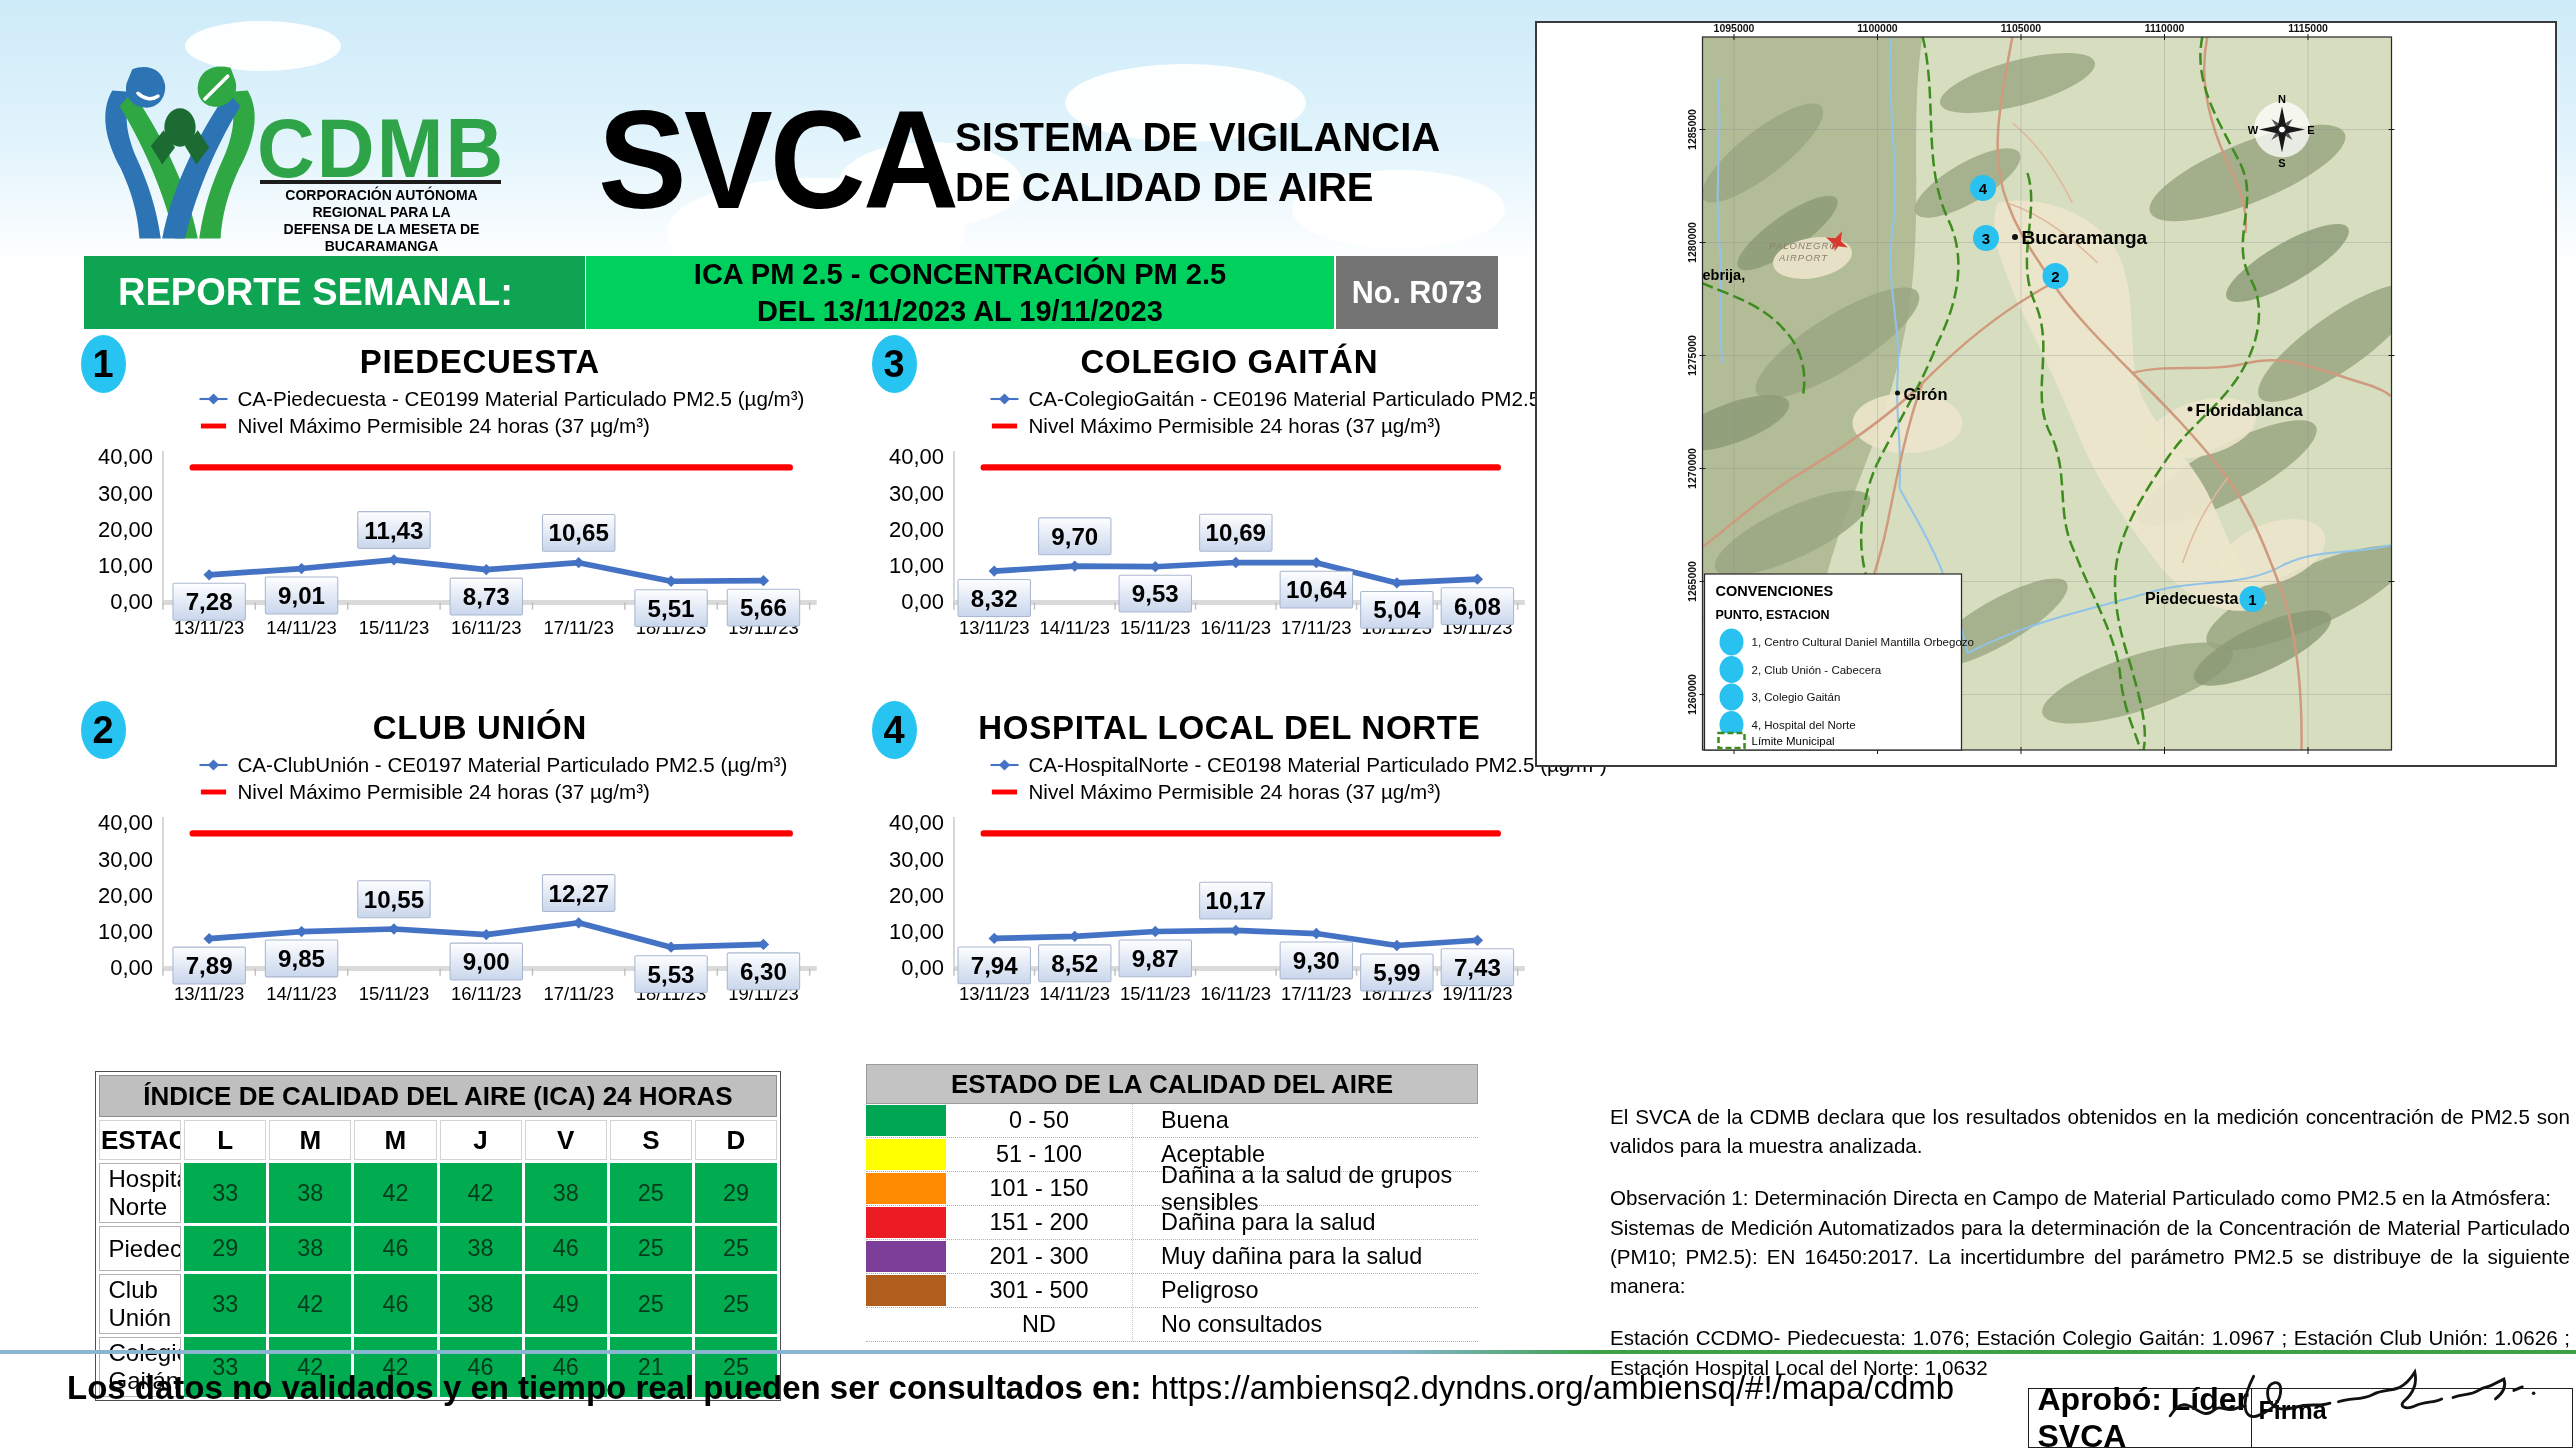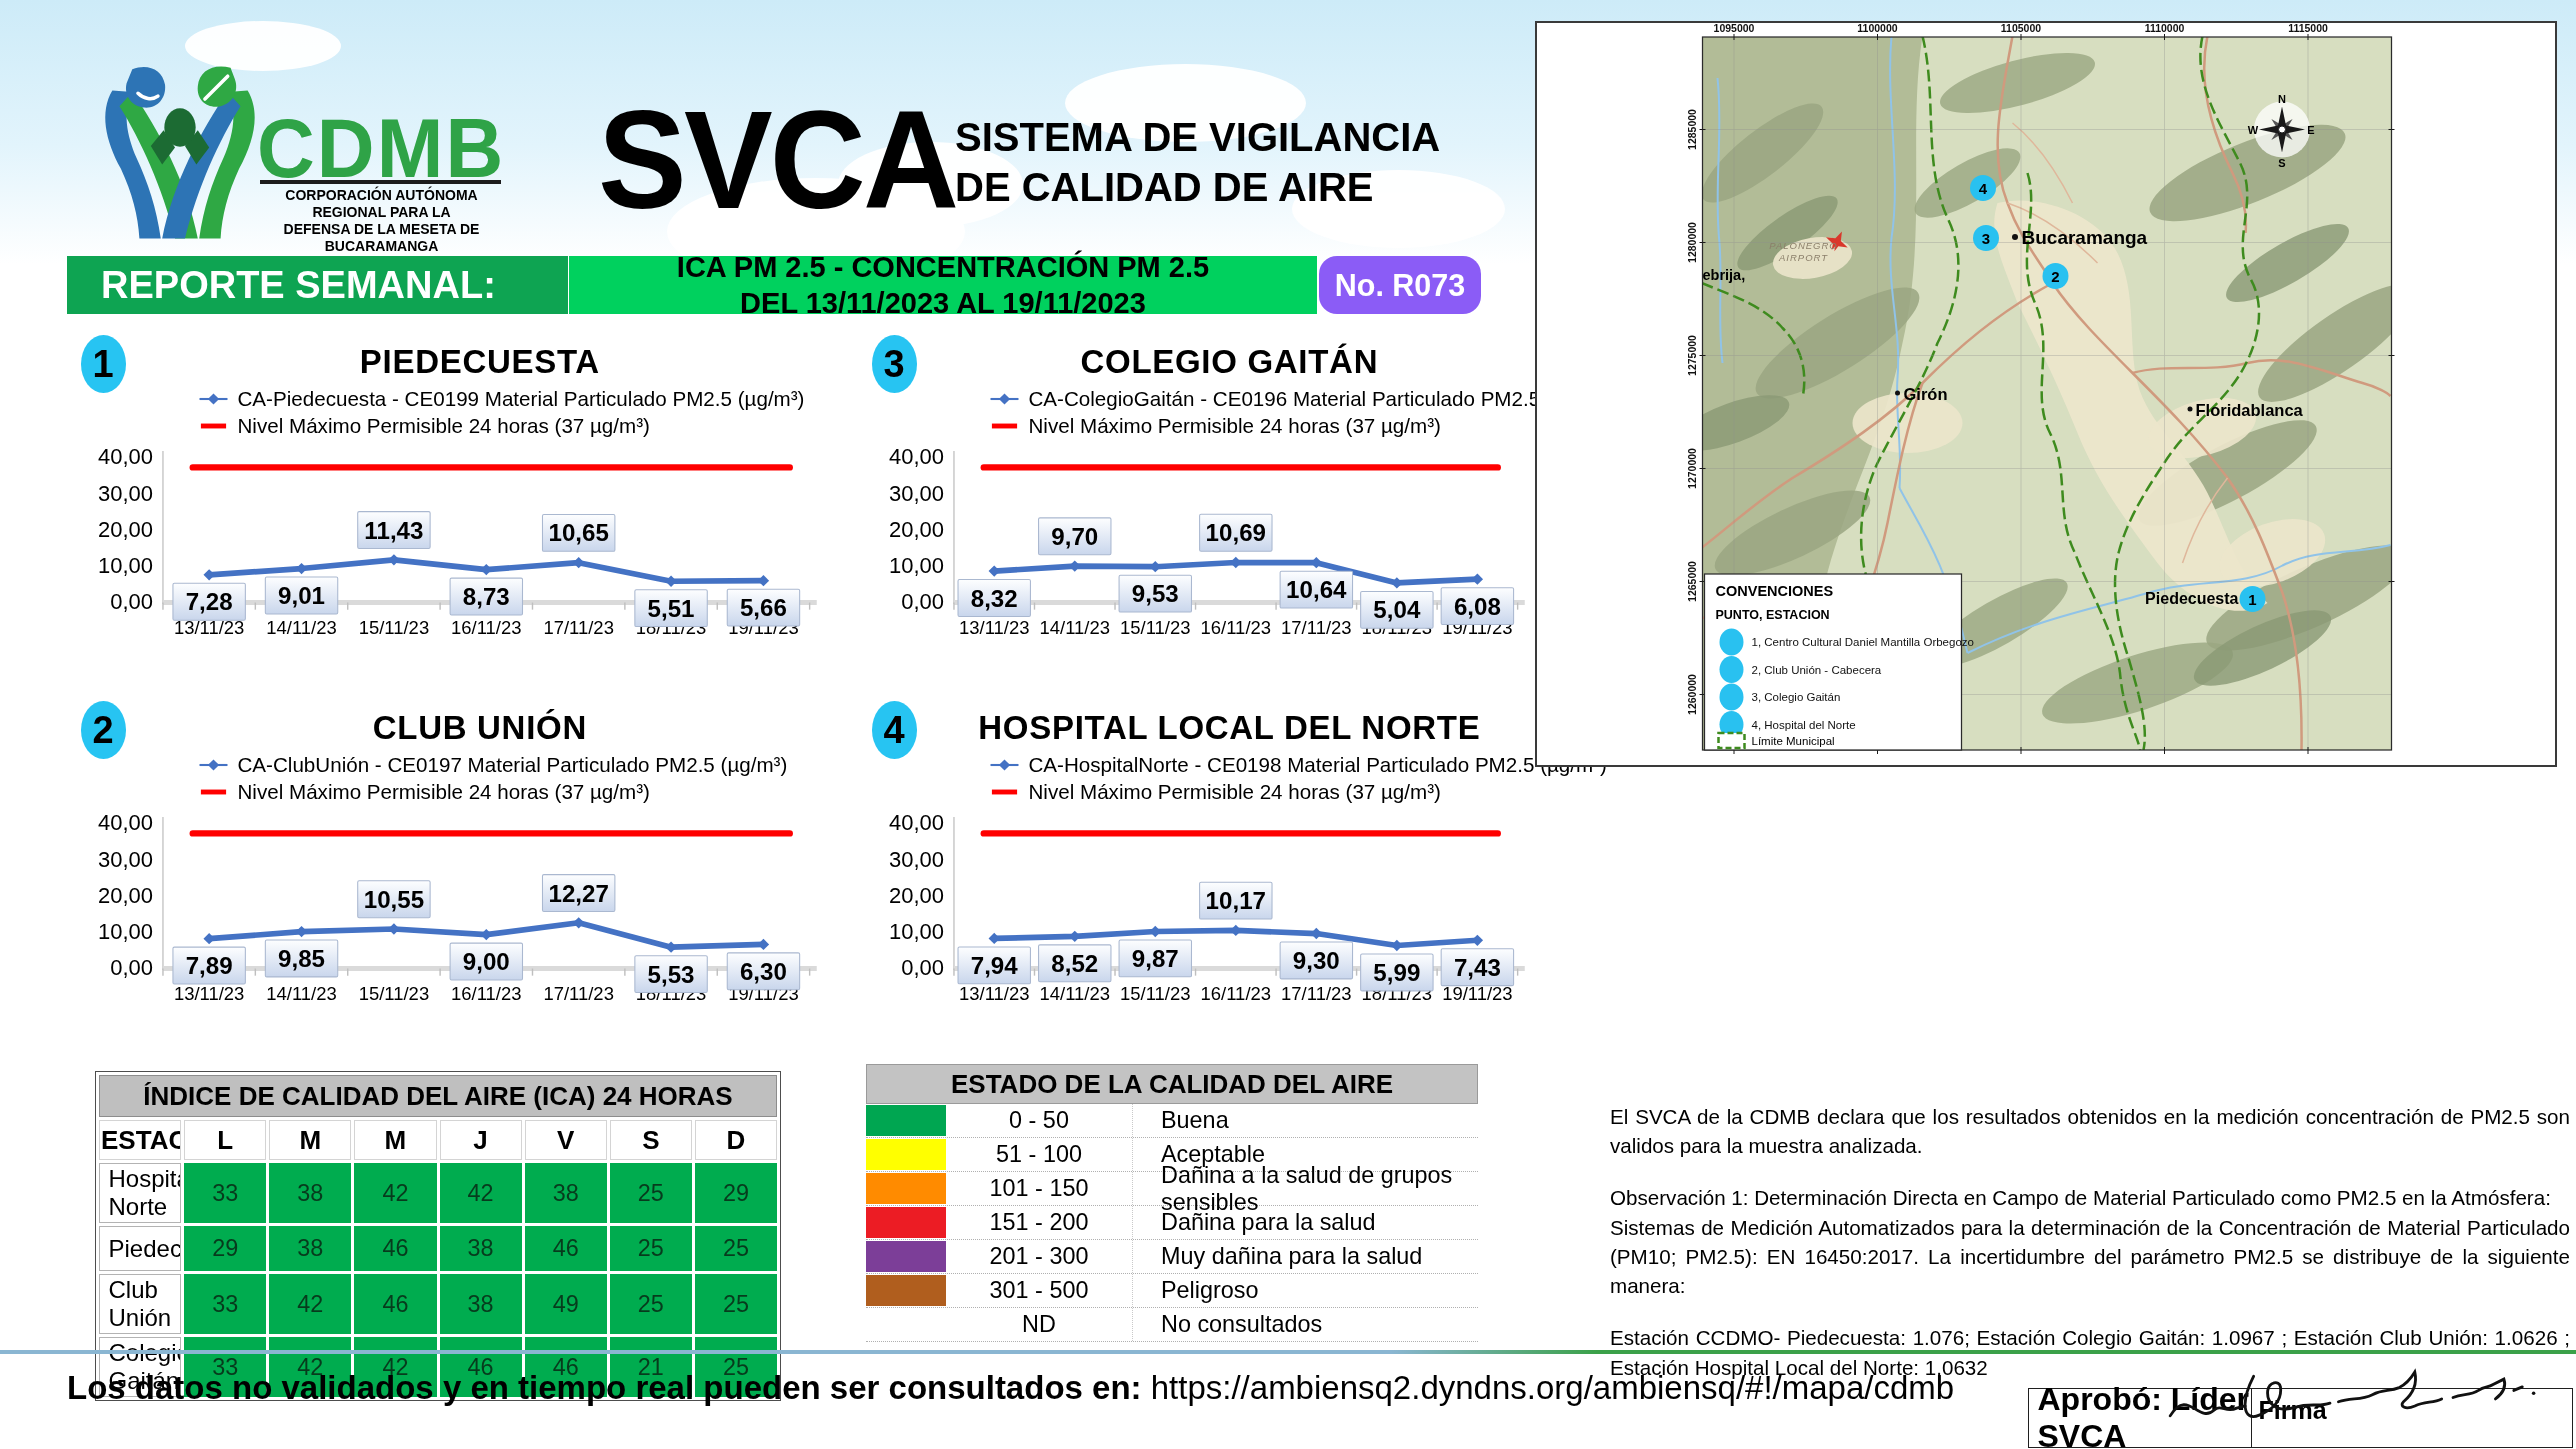--- a/index.html
+++ b/index.html
@@ -18,21 +18,21 @@
              color:#2fa347;letter-spacing:2.1px;transform:scaleY(1.04);transform-origin:top left;}
   #logo-rule{position:absolute;left:260px;top:180px;width:241px;height:3.6px;background:#1c1c1c;}
   #logo-sub{position:absolute;left:250px;top:187px;width:263px;text-align:center;
             font-weight:bold;font-size:14px;line-height:1.22;letter-spacing:0;}
   
   #svca{position:absolute;left:598px;top:85px;font-size:133px;font-weight:bold;
         letter-spacing:-2.8px;line-height:142px;transform:scaleY(1.05);transform-origin:top left;}
   #svca-sub{position:absolute;left:955px;top:112px;font-size:40px;font-weight:bold;line-height:1.25;}
 
   
-  .banner-seg{position:absolute;top:256px;height:58px;display:flex;align-items:center;}
+  .banner-seg{position:absolute;top:256px;height:73px;display:flex;align-items:center;margin-left:17px;}
   #banner-left{left:67px;width:501px;padding-left:34px;box-sizing:border-box;
                color:#fff;font-size:38px;font-weight:bold;}
   #banner-mid{left:569px;width:748px;flex-direction:column;justify-content:center;
               color:#000;font-size:29px;font-weight:bold;text-align:center;line-height:1.25;}
   #banner-no{left:1319px;width:162px;justify-content:center;color:#fff;font-size:30.5px;font-weight:bold;}
 
   
   .chart{position:absolute;height:328px;}
   #chart-0{left:65px;top:334px;width:756px;}
   #chart-1{left:856px;top:334px;width:673px;}
@@ -126,21 +126,21 @@
   <div id="svca-sub">
     <div>SISTEMA DE VIGILANCIA</div>
     <div>DE CALIDAD DE AIRE</div>
   </div>
 
   <div id="banner-left" class="banner-seg" style="background: rgb(14, 164, 82);">REPORTE SEMANAL:</div>
   <div id="banner-mid" class="banner-seg" style="background: rgb(0, 209, 94);">
     <div>ICA PM 2.5 - CONCENTRACIÓN PM 2.5</div>
     <div>DEL 13/11/2023 AL 19/11/2023</div>
   </div>
-  <div id="banner-no" class="banner-seg" style="background: #8b5cf6; border-radius: 18px;">No. R073</div>
+  <div id="banner-no" class="banner-seg" style="background: #737373;">No. R073</div>
 
   <section class="chart" id="chart-0">
     <div class="badge">1</div>
     <div class="ctitle">PIEDECUESTA</div>
     <div class="legend">
       <div class="lrow">
           <svg width="31" height="14" viewBox="0 0 44 20">
             <line x1="2" y1="10" x2="42" y2="10" stroke="#4472c4" stroke-width="3"></line>
             <polygon points="22,2 30,10 22,18 14,10" fill="#4472c4"></polygon>
           </svg>

